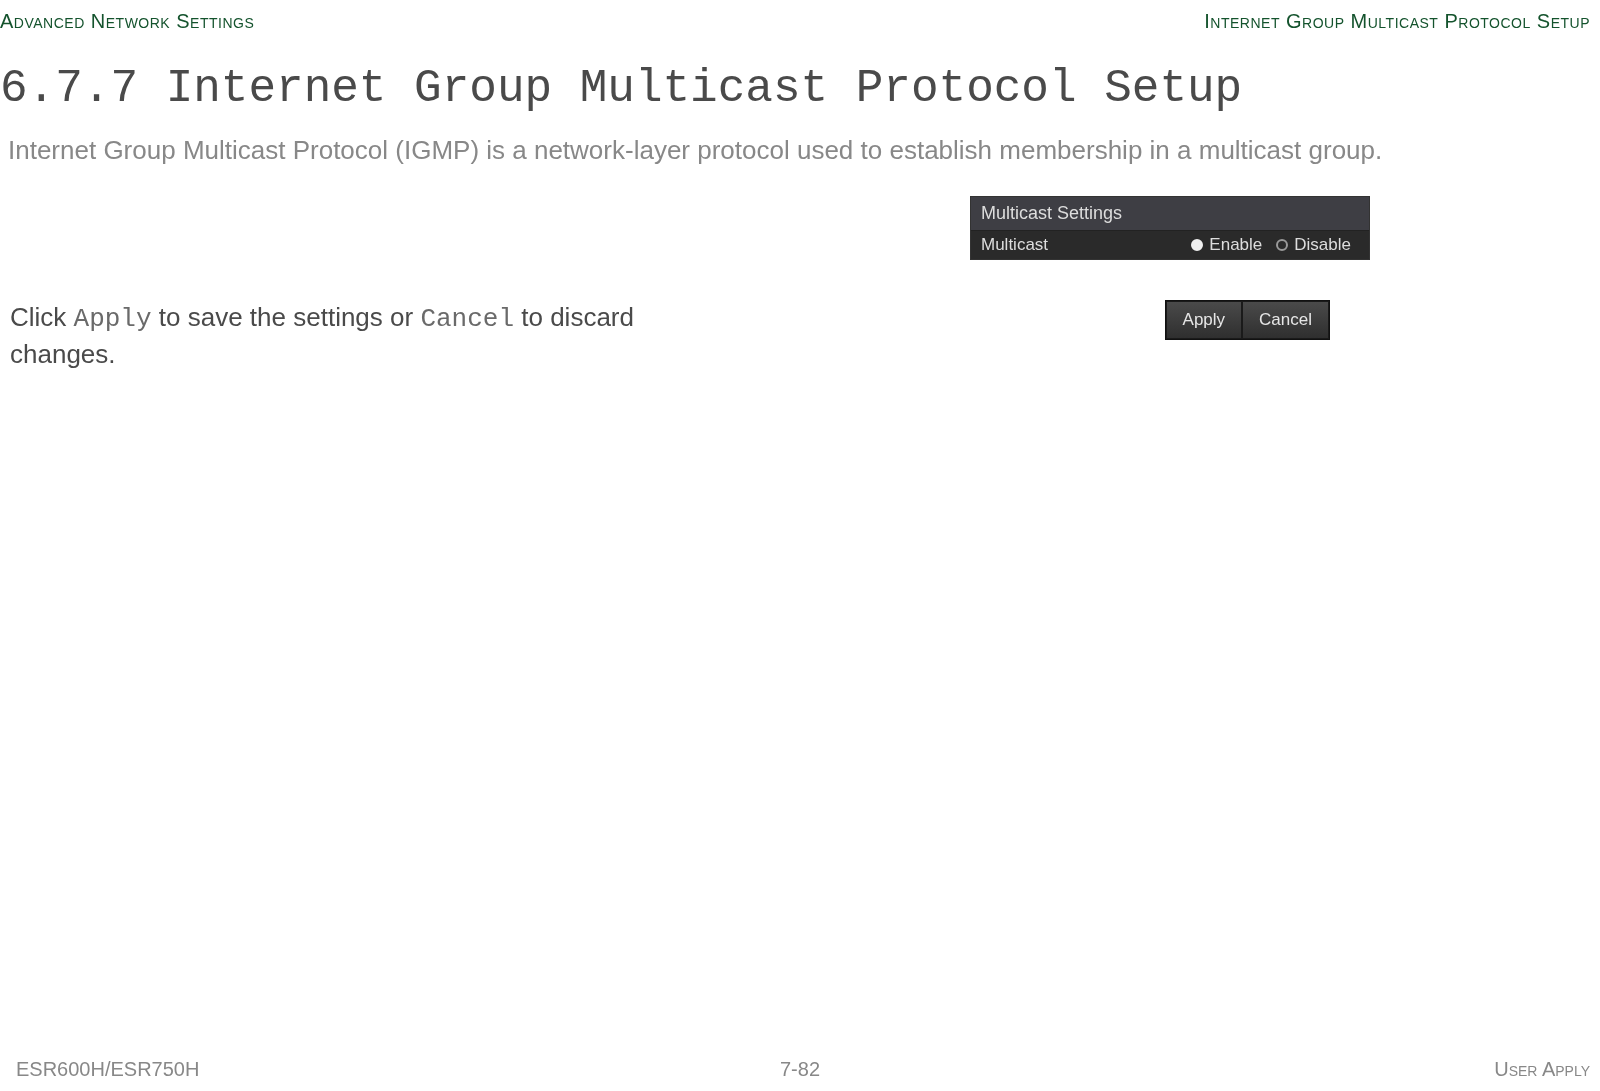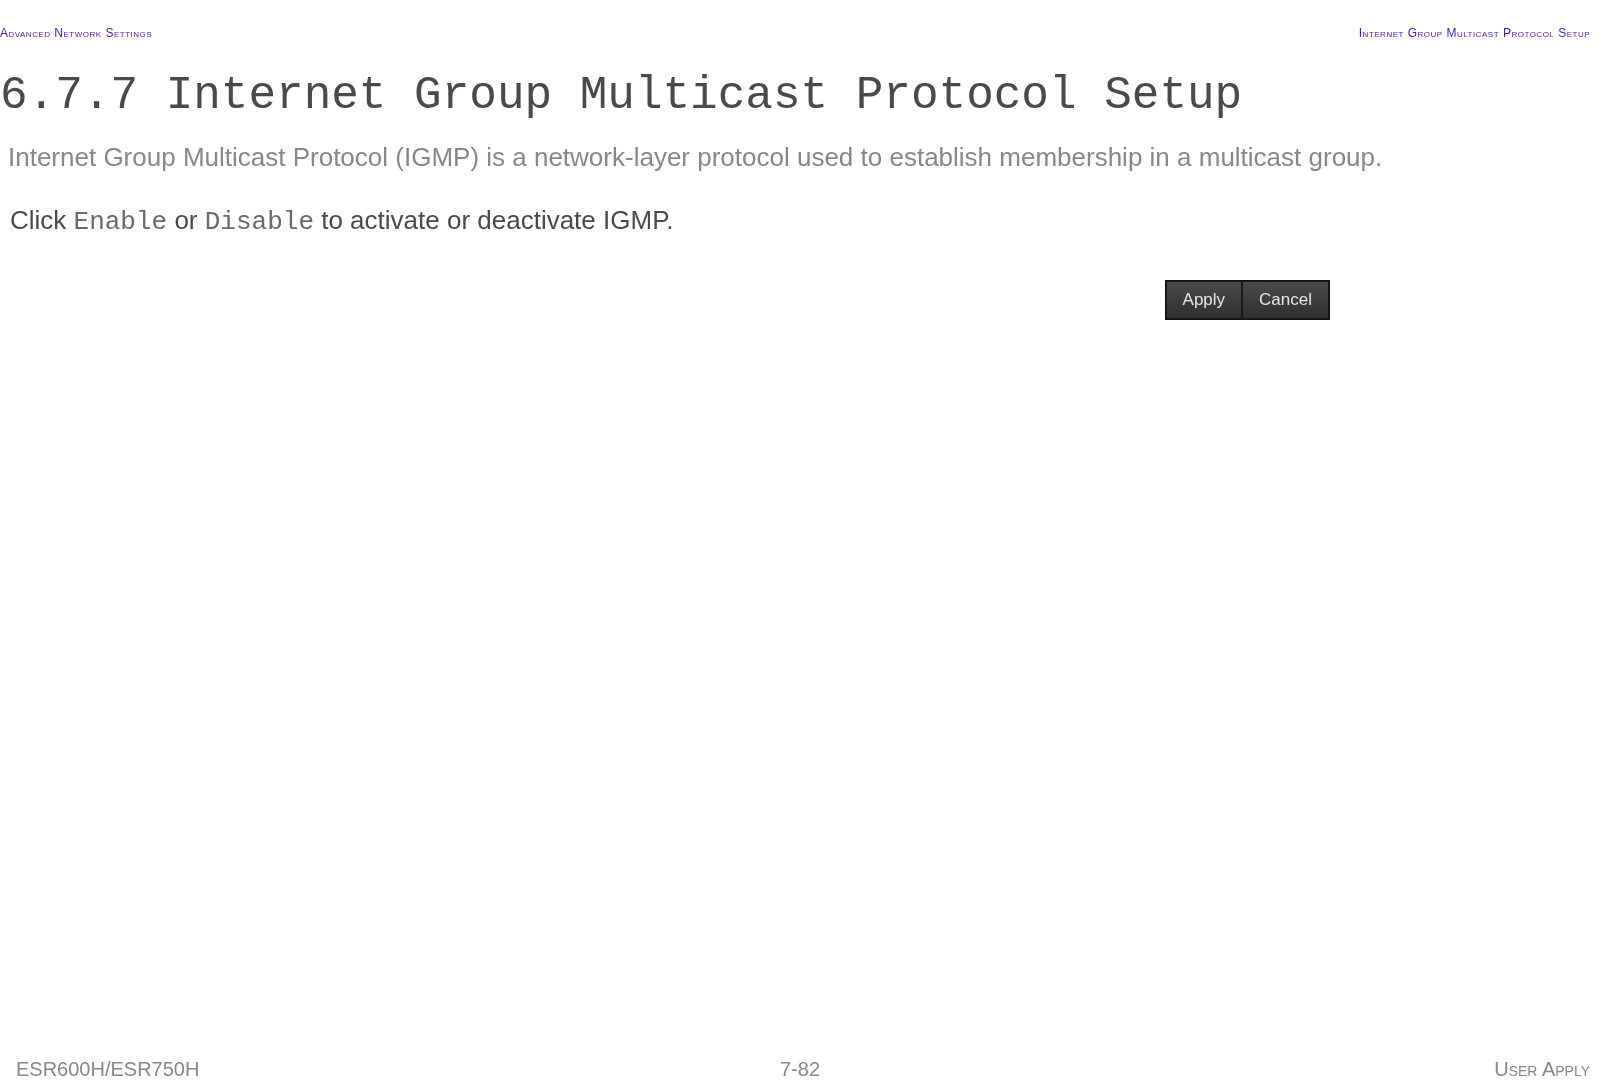--- a/index.html
+++ b/index.html
@@ -16,24 +16,23 @@
       padding: 10px 0px;
     }
     .top-header {
       display: flex;
       justify-content: space-between;
       padding: 0 10px 0 0;
       margin-bottom: 30px;
     }
     .top-header span {
       font-variant: small-caps;
-      font-size: 12px;
-      color: #4c1d95;
+      font-size: 20px;
+      color: #14532d;
       letter-spacing: 0.5px;
-      margin-top: 16px;
     }
     .page-title {
       font-size: 46px;
       color: #4a4a4a;
       font-weight: normal;
       margin-bottom: 20px;
       font-family: Liberation Mono, monospace;
     }
     .intro-text {
       font-size: 26px;
@@ -157,26 +156,40 @@
 <div class="top-header">
   <span>Advanced Network Settings</span>
   <span>Internet Group Multicast Protocol Setup</span>
 </div>
 
 <h1 class="page-title">6.7.7 Internet Group Multicast Protocol Setup</h1>
 
 <p class="intro-text">Internet Group Multicast Protocol (IGMP) is a network-layer protocol used to establish membership in a multicast group.</p>
 
 <div class="content-row">
+  <div class="widget-area">
+    <div class="multicast-widget">
+      <div class="mc-header">Multicast Settings</div>
+      <div class="mc-row">
+        <span class="mc-label">Multicast</span>
+        <span class="mc-opts">
+          <span class="radio-dot radio-selected"></span>
+          <span class="opt-text">Enable</span>
+          <span class="radio-dot radio-unselected"></span>
+          <span class="opt-text">Disable</span>
+        </span>
+      </div>
+    </div>
+  </div>
+</div>
+
+<div class="content-row">
   <div class="instruction">
-    <span>Click </span><span class="mono">Enable</span><span> or </span><span class="mono">Disable</span><span> to activate or deactivate IGMP.</span>
+    <span>Click </span><span class="mono">Apply</span><span> to save the settings or </span><span class="mono">Cancel</span><span> to discard changes.</span>
   </div>
-</div>
-
-<div class="content-row">
   <div class="buttons-row-wrap">
     <div class="btn-widget">
       <div class="btn">Apply</div>
       <div class="btn">Cancel</div>
     </div>
   </div>
 </div>
 
 <div class="footer">
   <span class="left">ESR600H/ESR750H</span>

